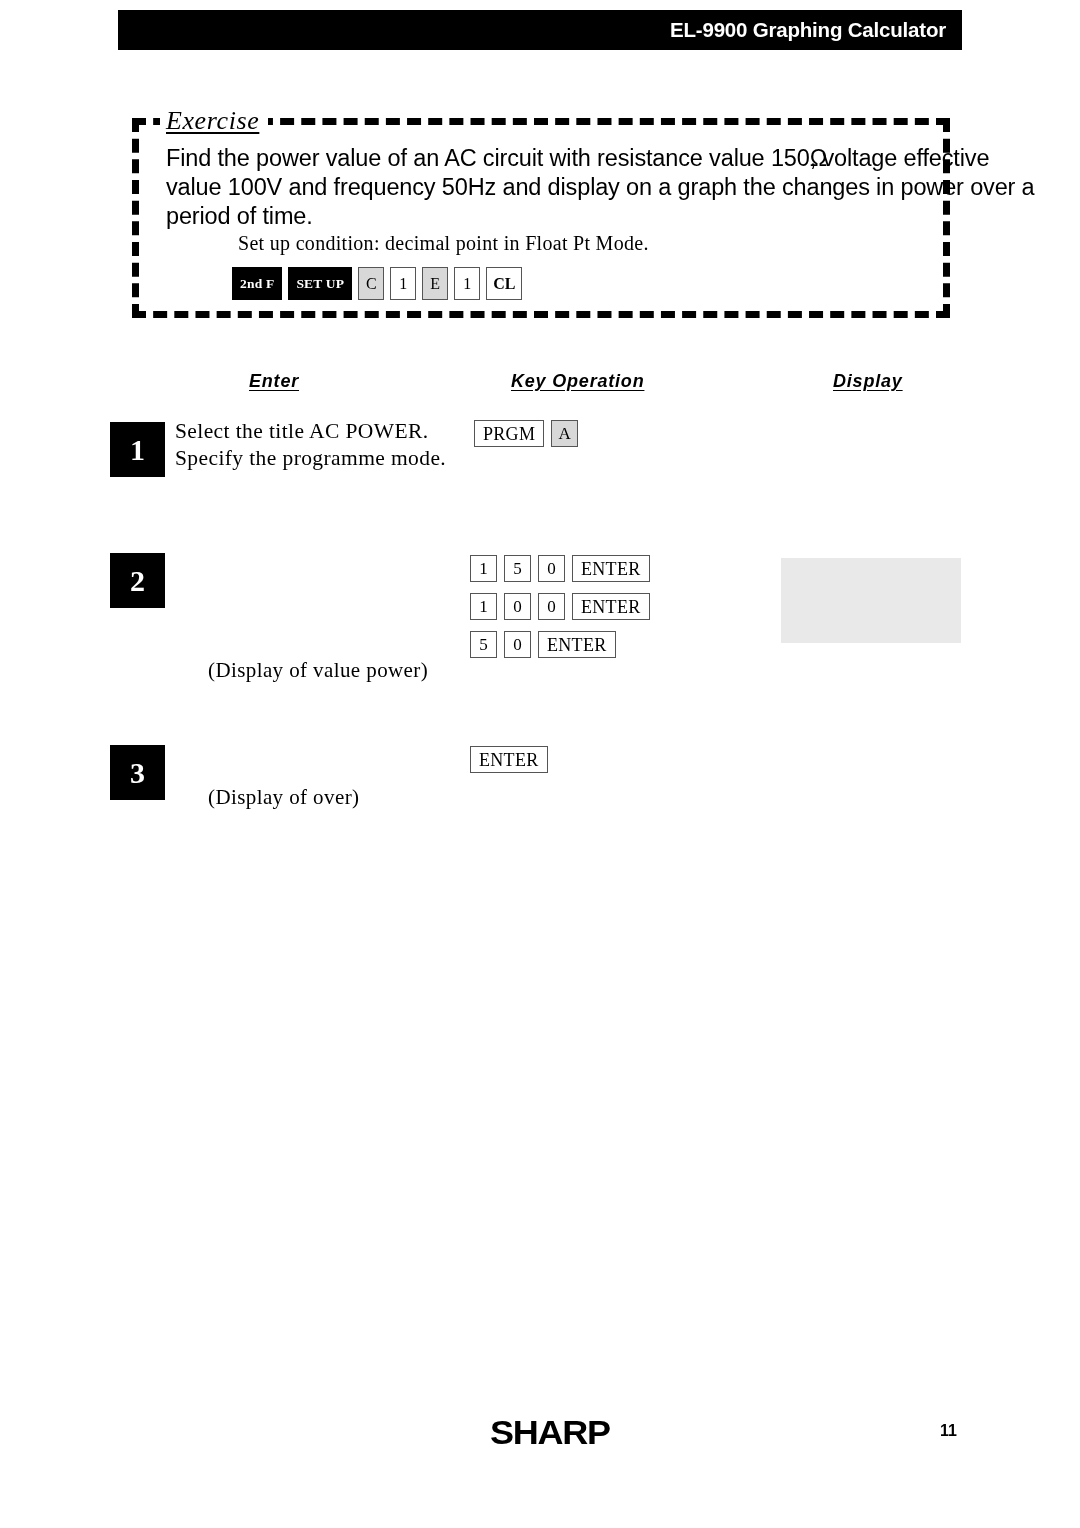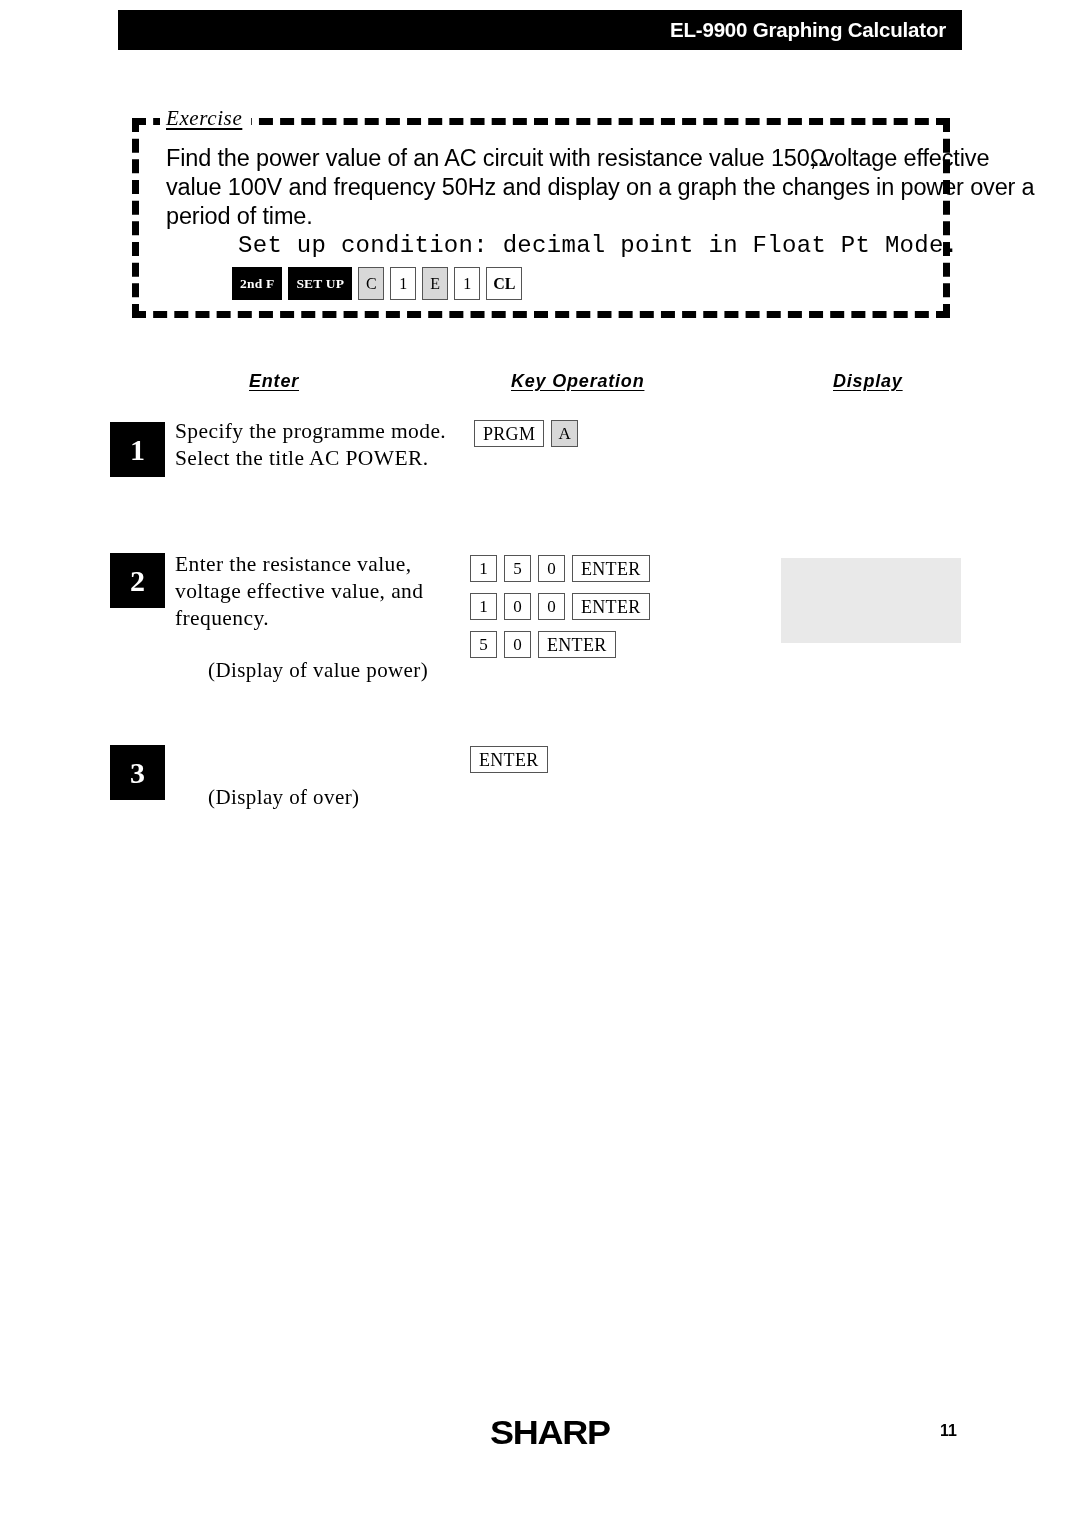--- a/index.html
+++ b/index.html
@@ -49,21 +49,21 @@
     box-sizing: border-box;
   }
   .exercise-label {
     position: absolute;
     left: 160px;
     top: 106px;
     background: #ffffff;
     padding: 0 9px 0 6px;
     font-family: "Liberation Serif", serif;
     font-style: italic;
-    font-size: 21px;
+    font-size: 26px;
     color: #000000;
     text-decoration: underline;
     text-underline-offset: 3px;
     letter-spacing: 0.6px;
     z-index: 4;
   }
   .exercise-prose {
     position: absolute;
     left: 166px;
     top: 144px;
@@ -78,22 +78,22 @@
   .ohm-overlap {
     position: relative;
     display: inline-block;
     width: 0;
     white-space: nowrap;
   }
   .setup-line {
     position: absolute;
     left: 238px;
     top: 232px;
-    font-family: Liberation Mono, monospace;
-    font-size: 24px;
+    font-family: Liberation Serif, serif;
+    font-size: 20px;
     color: #000000;
     letter-spacing: 0.3px;
     z-index: 3;
   }
   .setup-keys {
     position: absolute;
     left: 232px;
     top: 267px;
     display: flex;
     align-items: center;
@@ -258,34 +258,29 @@
     <span class="key">1</span>
     <span class="key k-wide">CL</span>
   </div>
 
   <div class="col-head step">Enter</div>
   <div class="col-head keyop">Key Operation</div>
   <div class="col-head display">Display</div>
 
   <div class="step-badge s1-badge">1</div>
   <div class="step-text s1-text">
+    <div>Select the title AC POWER.</div>
     <div>Specify the programme mode.</div>
-    <div>Select the title AC POWER.</div>
   </div>
   <div class="keyrow s1-keys">
     <span class="key k-label">PRGM</span>
     <span class="key k-gray">A</span>
   </div>
 
   <div class="step-badge s2-badge">2</div>
-  <div class="step-text s2-text">
-    <div>Enter the resistance value,</div>
-    <div>voltage effective value, and</div>
-    <div>frequency.</div>
-  </div>
   <div class="step-note s2-note">(Display of value power)</div>
 
   <div class="keyrow s2-keys-1">
     <span class="key">1</span>
     <span class="key">5</span>
     <span class="key">0</span>
     <span class="key k-label">ENTER</span>
   </div>
   <div class="keyrow s2-keys-2">
     <span class="key">1</span>

